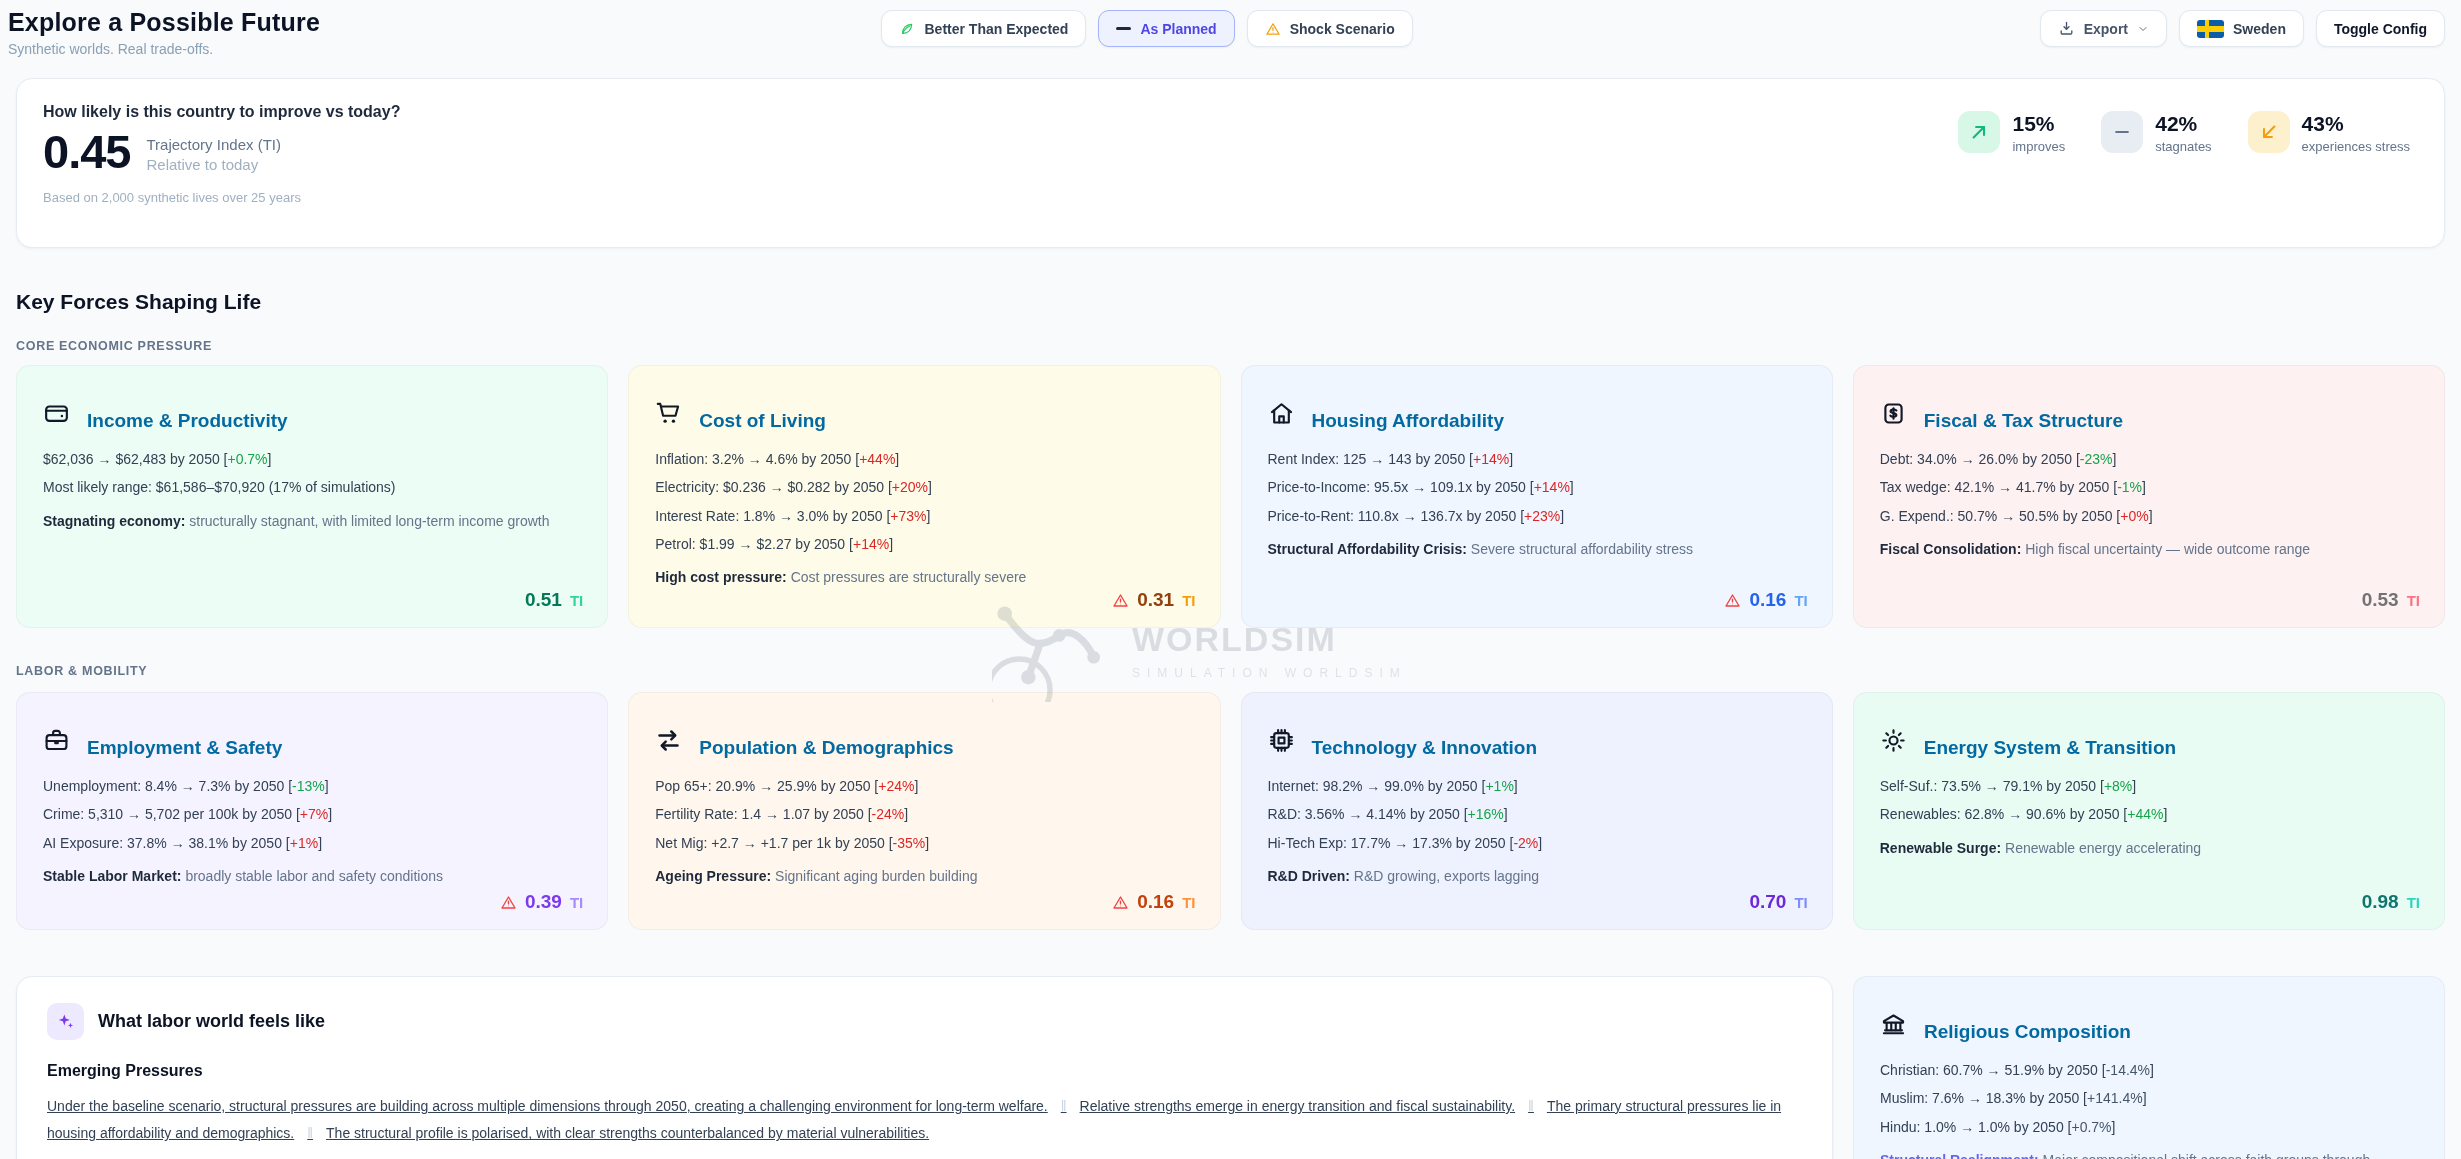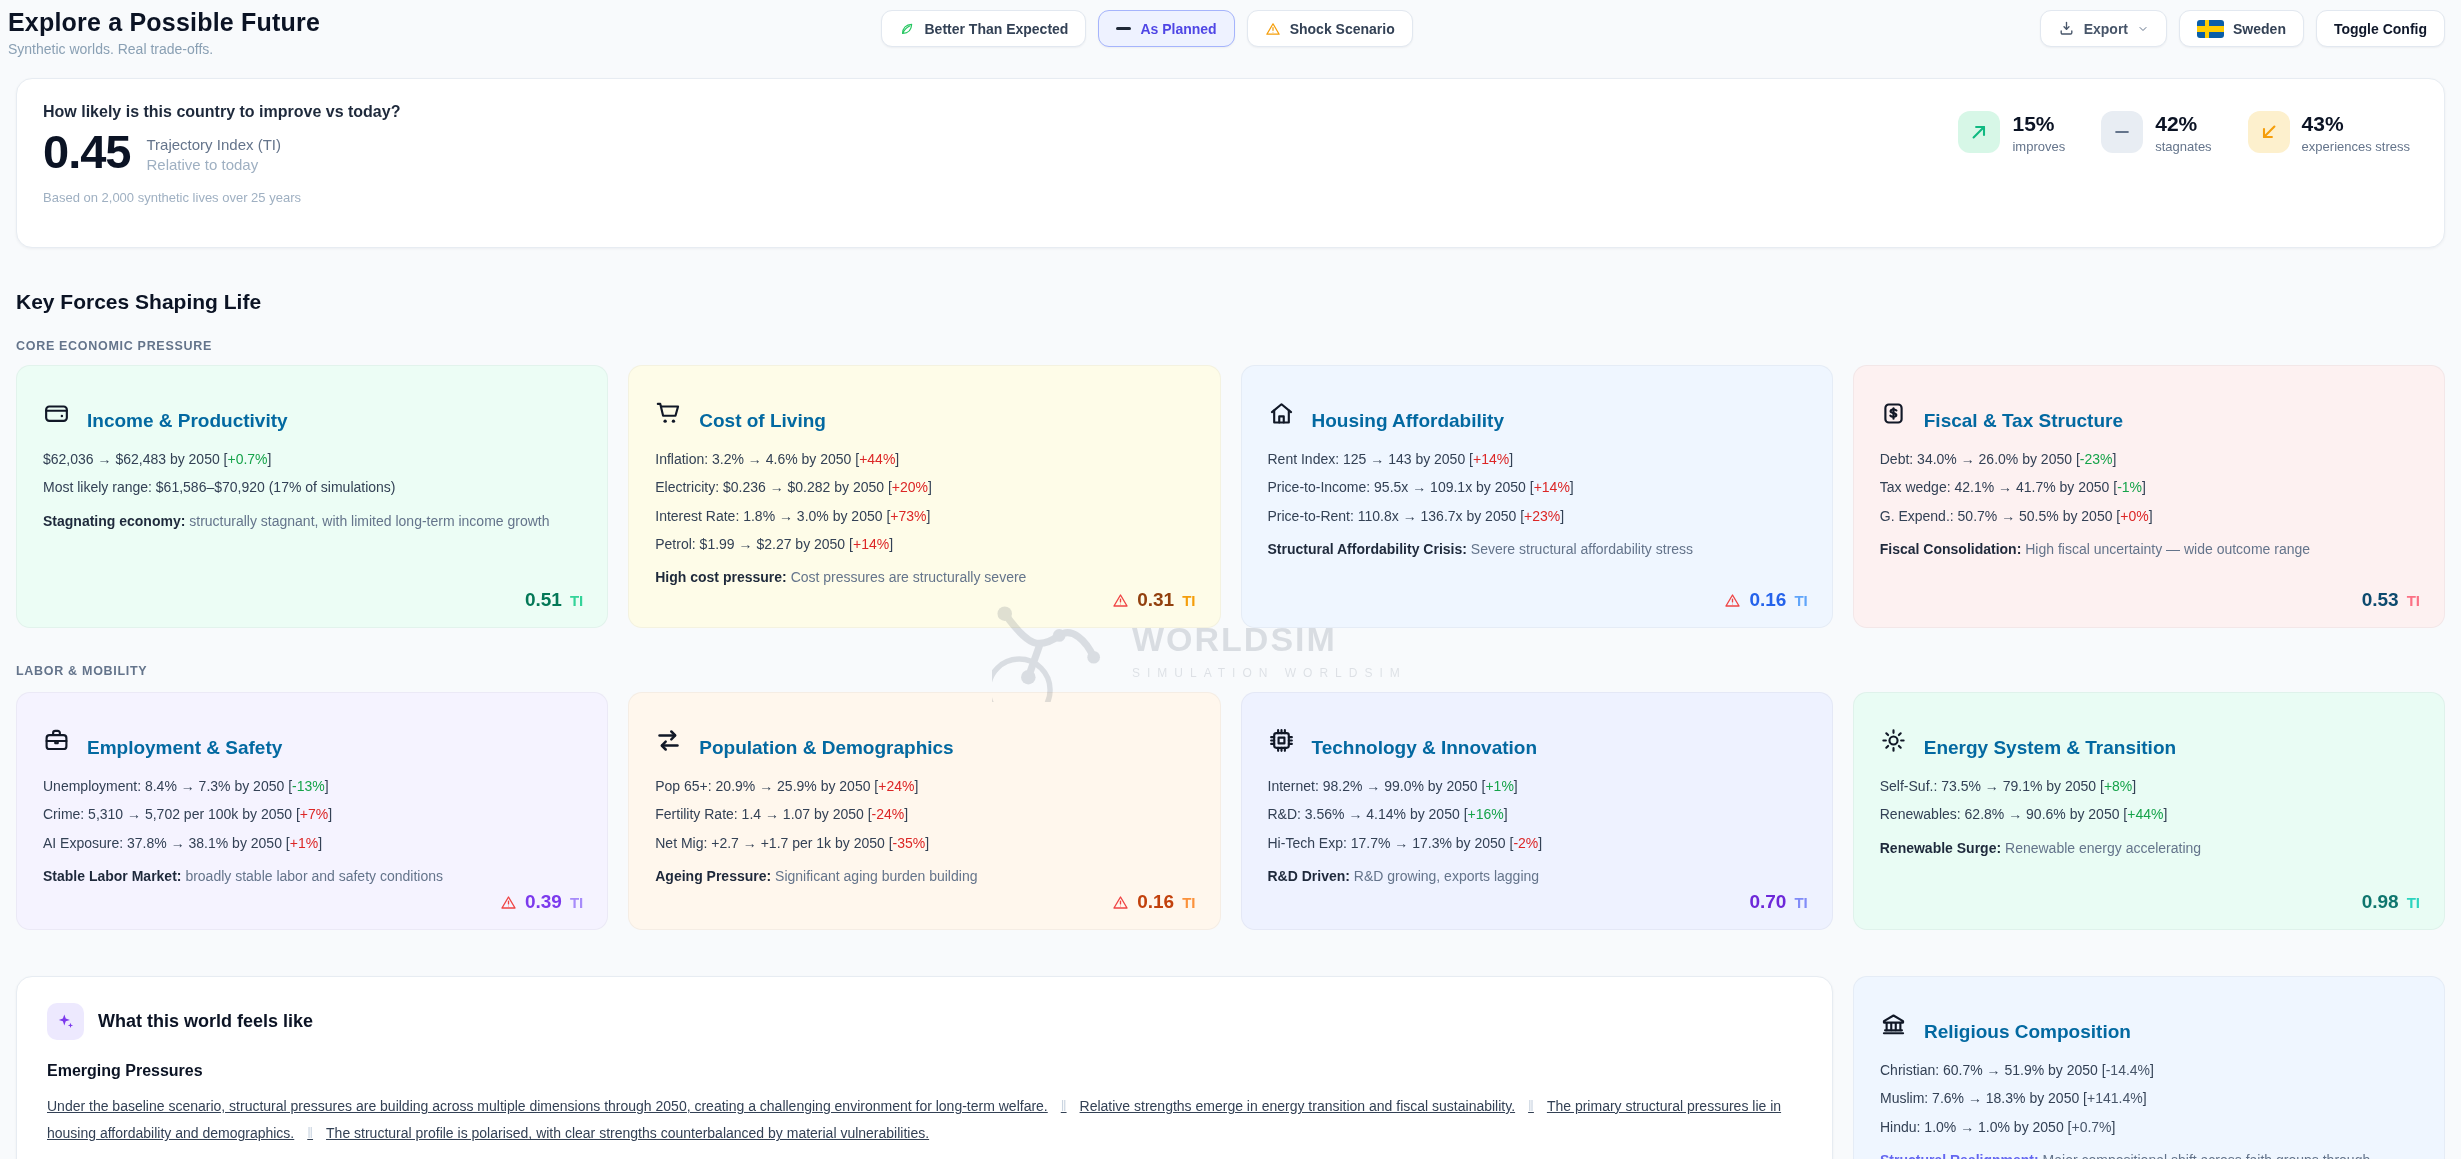--- a/index.html
+++ b/index.html
@@ -79,21 +79,21 @@
   .lead-indigo b { color:#6366f1; }
   .ti-badge { position:absolute; right:24px; bottom:16px; display:flex; align-items:center; gap:8px; }
   .ti-badge .v { font-size:19px; font-weight:800; }
   .ti-badge .s { font-size:15px; font-weight:700; }
   .warn-ic { width:17px; height:17px; fill:none; stroke:#ef4444; stroke-width:1.9; stroke-linecap:round; stroke-linejoin:round; }
 
   
   .t-mint   { background:#ecfdf5; } .t-mint .v { color:#047857; }  .t-mint .s { color:#34d399; }
   .t-yellow { background:#fefce8; } .t-yellow .v { color:#92400e; } .t-yellow .s { color:#f59e0b; }
   .t-blue   { background:#eff6ff; } .t-blue .v { color:#2563eb; }  .t-blue .s { color:#60a5fa; }
-  .t-rose   { background:#fdf1f1; } .t-rose .v { color:#0c4a6e; }  .t-rose .s { color:#fb7185; }
+  .t-rose   { background:#fdf1f1; } .t-rose .v { color:#737373; }  .t-rose .s { color:#fb7185; }
   .t-violet { background:#f5f3ff; } .t-violet .v { color:#7c3aed; } .t-violet .s { color:#a78bfa; }
   .t-orange { background:#fff7ed; } .t-orange .v { color:#c2410c; } .t-orange .s { color:#fb923c; }
   .t-indigo { background:#eef2ff; } .t-indigo .v { color:#6d28d9;text-align:center; } .t-indigo .s { color:#818cf8; }
   .t-teal   { background:#e9fcf4; } .t-teal .v { color:#0f766e; }  .t-teal .s { color:#2dd4bf; }
 
   
   .bottom-grid { display:grid; grid-template-columns:1fr 592px; gap:20px; margin:46px 16px 0; }
   .bottom-grid > * { height:340px; }
   .narrative-card { background:#fff; border:1px solid #e7ecf2; border-radius:16px; padding:26px 30px;
     box-shadow:0 1px 3px rgba(15,23,42,.05); }
@@ -402,21 +402,21 @@
 <div class="bottom-grid">
 
   <div class="narrative-card">
     <div class="nc-head">
       <div class="spark-box">
         <svg style="width:19px;height:19px;fill:#7c3aed" viewBox="0 0 24 24">
             <path d="M10.5 3l1.8 5.2 5.2 1.8-5.2 1.8-1.8 5.2-1.8-5.2L3.5 10l5.2-1.8z"></path>
             <path d="M18.3 13.5l.9 2.5 2.5.9-2.5.9-.9 2.5-.9-2.5-2.5-.9 2.5-.9z"></path>
           </svg>
       </div>
-      <div class="nc-title">What this world feels like</div>
+      <div class="nc-title">What labor world feels like</div>
     </div>
     <div class="nc-heading">Emerging Pressures</div>
     <p class="nc-text">
       <span>Under the baseline scenario, structural pressures are building across multiple dimensions through 2050, creating a challenging environment for long-term welfare.</span><span class="sep"></span><span>Relative strengths emerge in energy transition and fiscal sustainability.</span><span class="sep"></span><span>The primary structural pressures lie in housing affordability and demographics.</span><span class="sep"></span><span>The structural profile is polarised, with clear strengths counterbalanced by material vulnerabilities.</span>
     </p>
   </div>
 
   <div class="force-card t-blue" style="height:340px">
     <div class="fc-head">
       <svg class="cicon stroke-ic" viewBox="0 0 24 24">

